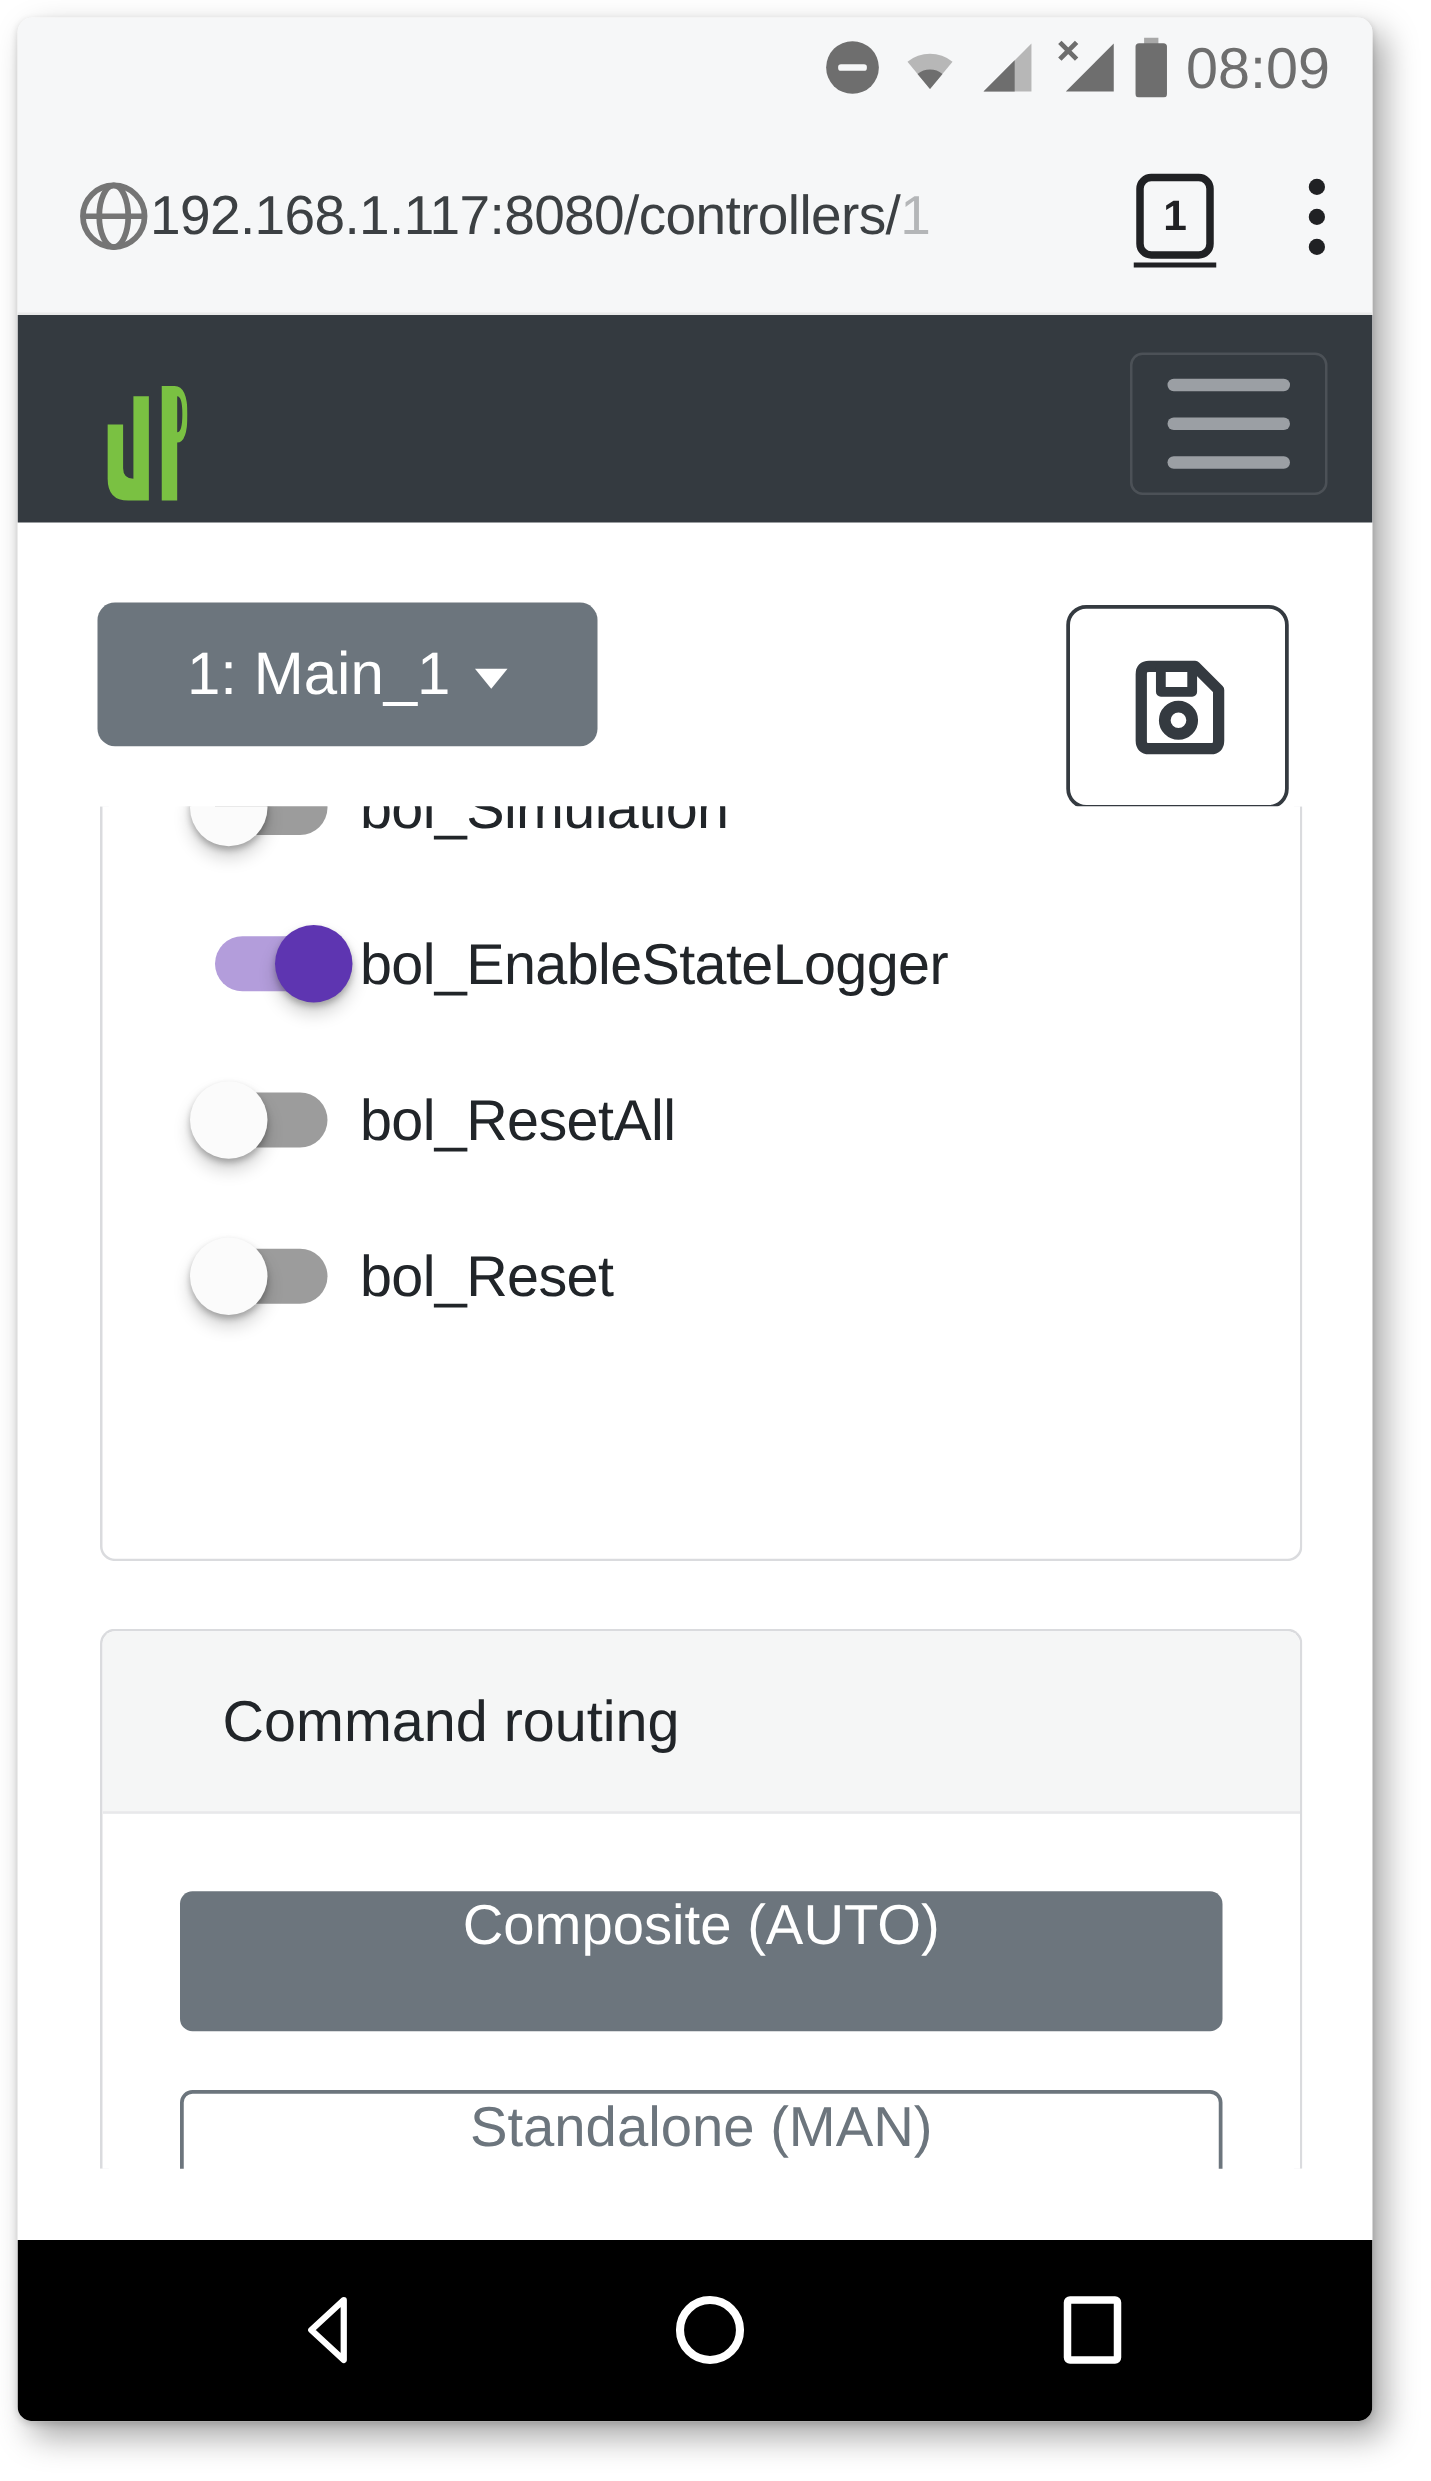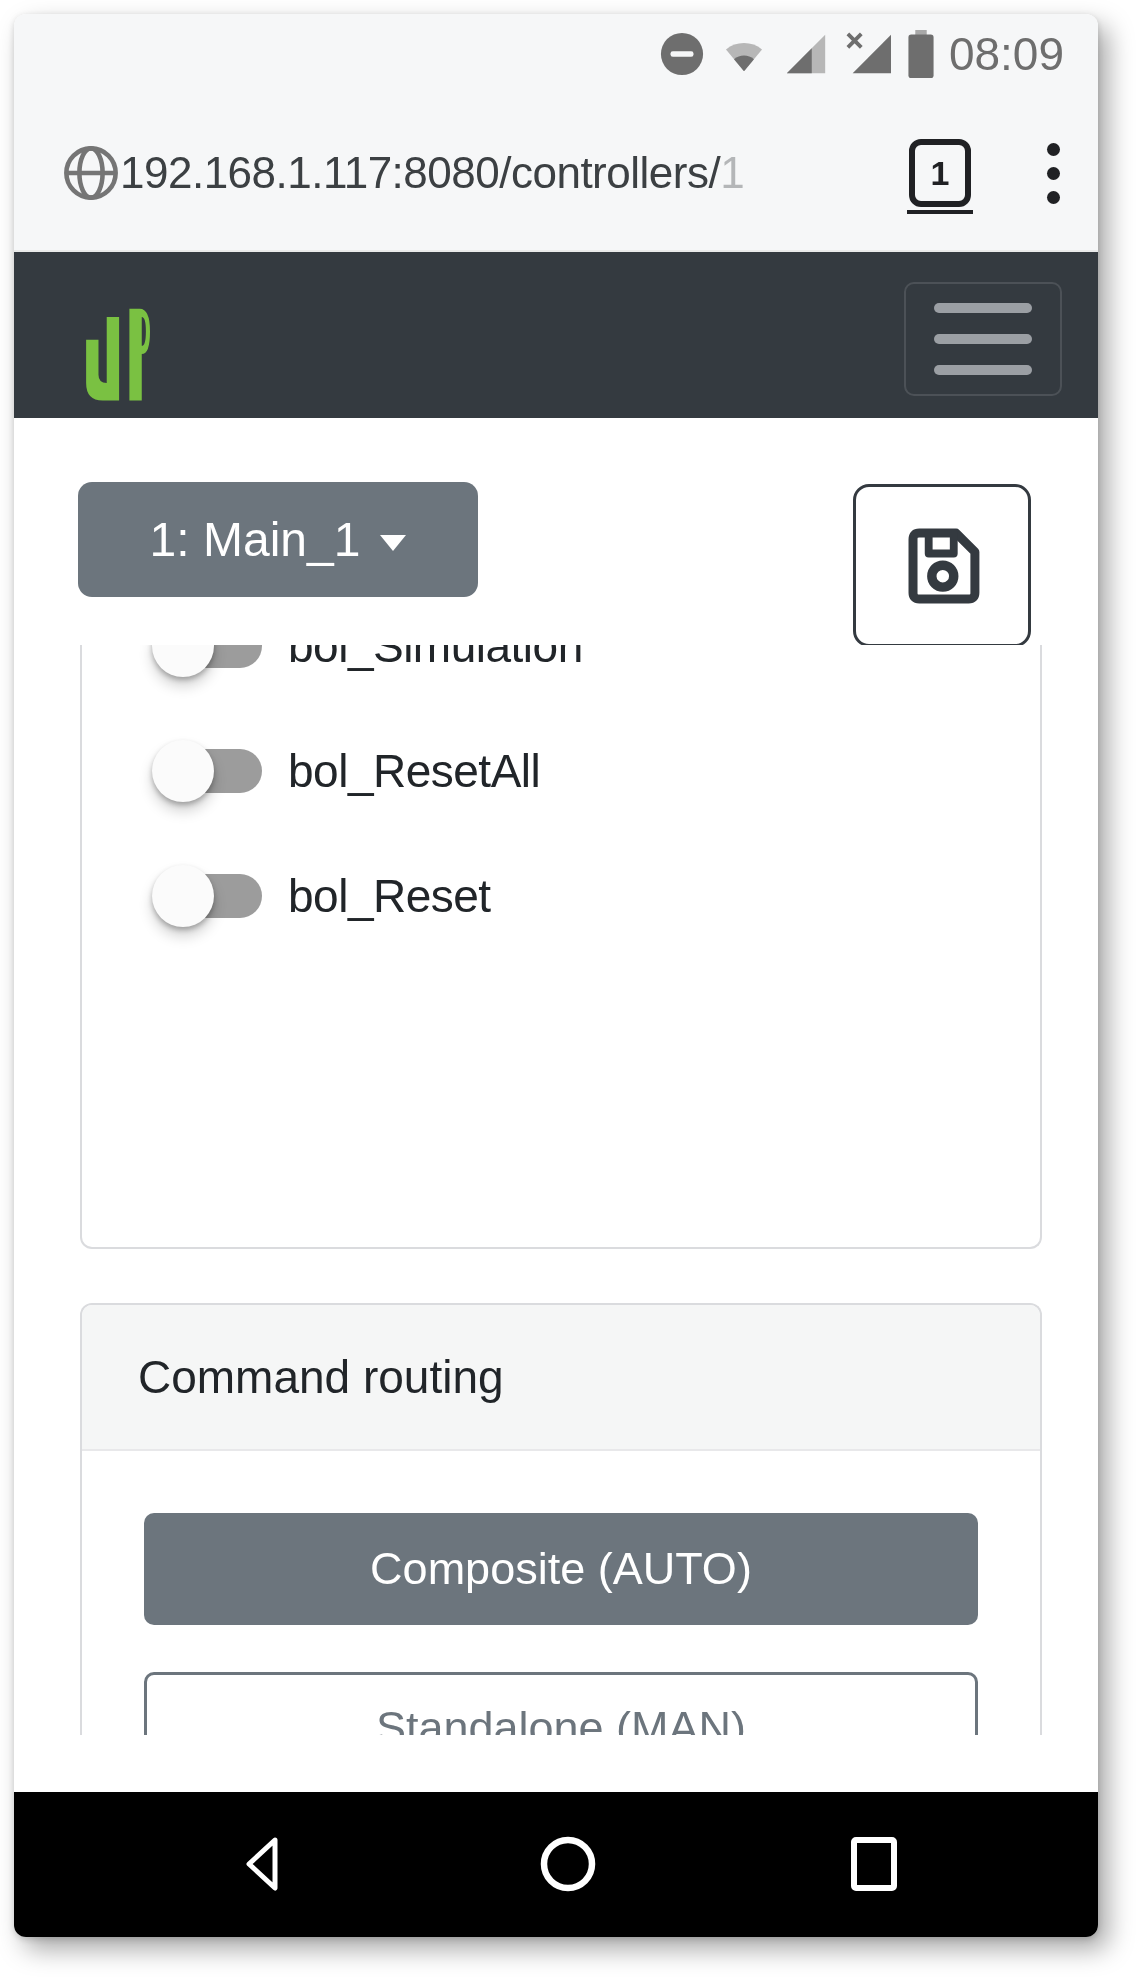--- a/index.html
+++ b/index.html
@@ -48,23 +48,23 @@
   .sw .track{position:absolute;inset:0;border-radius:22px;background:var(--switch_off_track,#9c9c9c);}
   .sw .thumb{position:absolute;width:62px;height:62px;border-radius:50%;top:-9px;left:-20px;background:#fbfbfb;
              box-shadow:0 3px 5px rgba(0,0,0,.25),0 9px 14px rgba(0,0,0,.18);}
   .sw.on .track{background:var(--switch_on_track,#b39ddb);}
   .sw.on .thumb{left:48px;background:var(--switch_on_thumb,#5e35b1);}
   .tlabel{margin-left:26px;font-size:46px;color:#212529;letter-spacing:-0.5px;}
   
   .card2{position:absolute;left:66px;top:1289px;width:962px;height:432px;background:#fff;
          border:2px solid #dadbde;border-bottom:none;border-radius:12px 12px 0 0;overflow:hidden;box-sizing:border-box;}
   .card2-header{height:146px;background:#f5f6f6;border-bottom:2px solid #e8e8ea;display:flex;align-items:center;
-                padding-left:56px;font-size:46px;color:#212529;box-sizing:border-box;}
+                padding-left:96px;font-size:46px;color:#212529;box-sizing:border-box;}
   .card2-body{padding:62px 62px 0 62px;}
-  .route-btn{width:100%;height:112px;border-radius:10px;display:flex;align-items:center;justify-content:center;
+  .route-btn{width:100%;height:112px;border-radius:10px;display:flex;justify-content:center;
              font-size:45px;box-sizing:border-box;}
   .route-btn.filled{background:var(--secondary,#6c757d);color:#fff;border:none;}
   .route-btn.outline{background:#fff;color:var(--secondary,#6c757d);border:3px solid var(--secondary,#6c757d);margin-top:47px;}
   
   .androidbar{position:absolute;left:0;top:1778px;width:100%;height:145px;background:#000;}
   .androidbar svg{position:absolute;top:44px;}
   .nav-back{left:227px;} .nav-home{left:526px;} .nav-recents{left:836px;}
 </style>
 </head>
 <body>
@@ -140,20 +140,27 @@
     </div>
 
     <div class="card1">
       <div class="rows">
         <div class="trow">
           <div class="sw">
               <div class="track"></div>
               <div class="thumb"></div>
             </div>
           <div class="tlabel">bol_Simulation</div>
+        </div>
+        <div class="trow">
+          <div class="sw on">
+              <div class="track"></div>
+              <div class="thumb"></div>
+            </div>
+          <div class="tlabel">bol_EnableStateLogger</div>
         </div>
         <div class="trow">
           <div class="sw">
               <div class="track"></div>
               <div class="thumb"></div>
             </div>
           <div class="tlabel">bol_ResetAll</div>
         </div>
         <div class="trow">
           <div class="sw">

